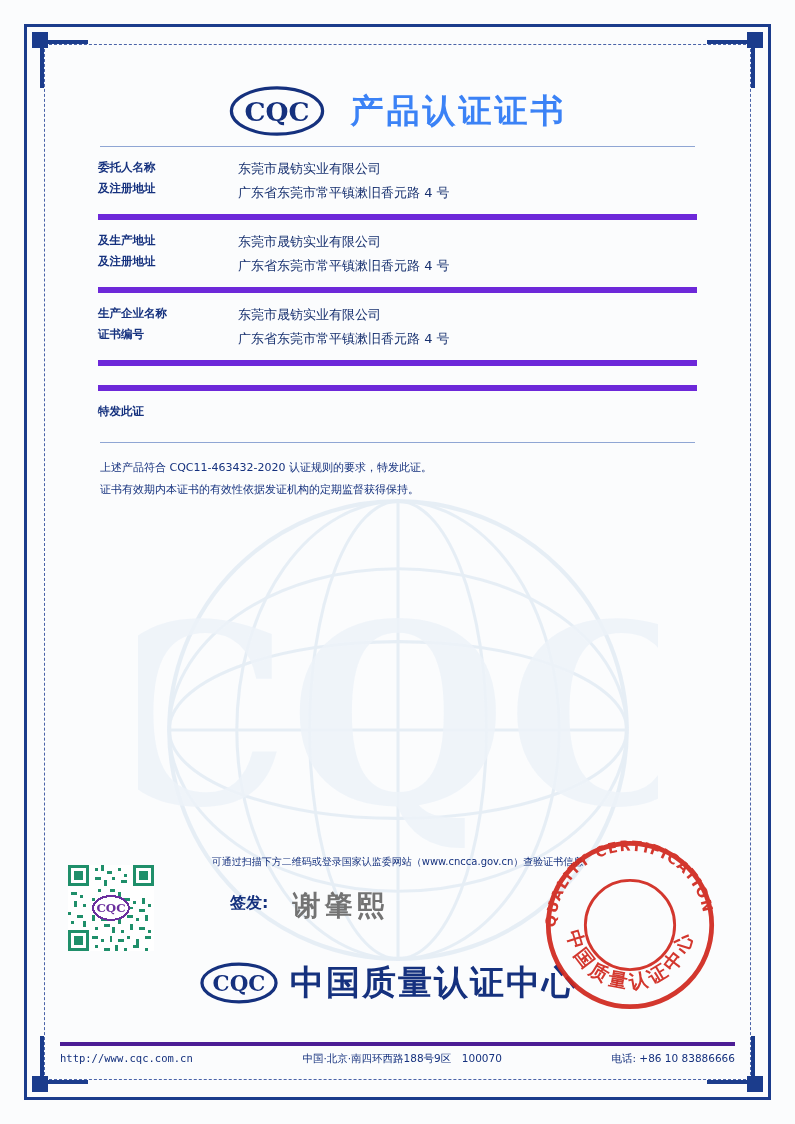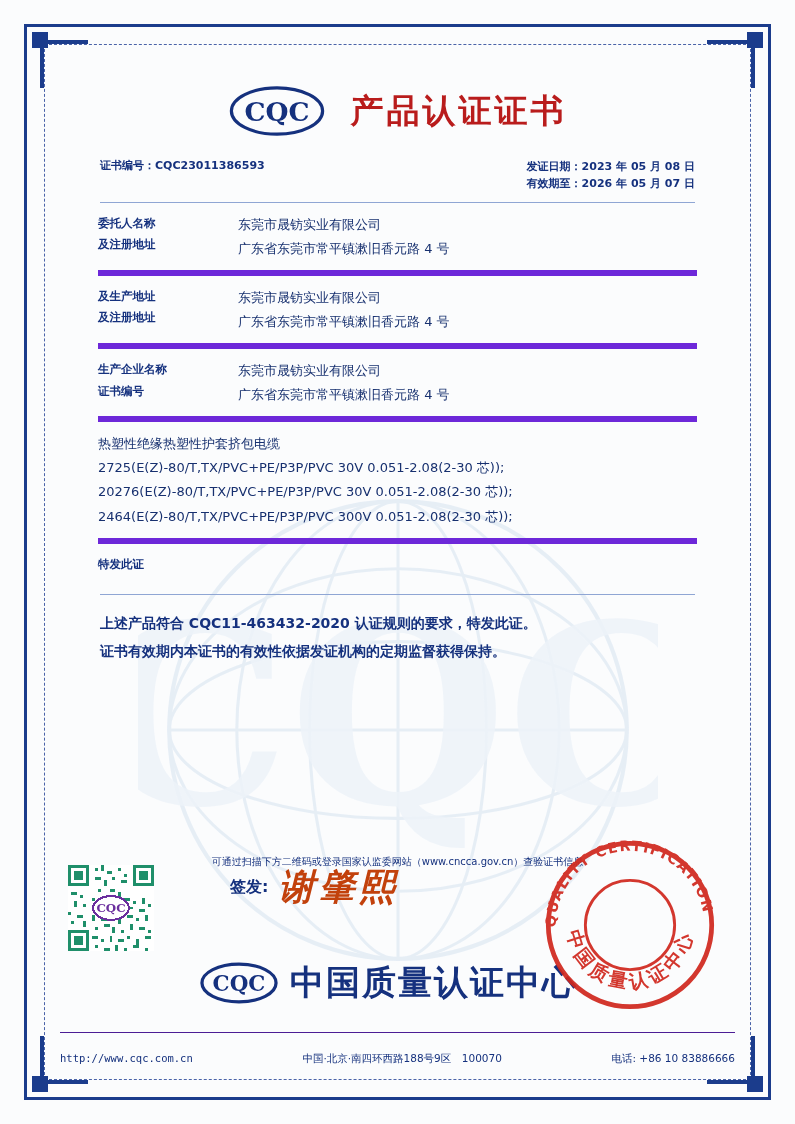--- a/index.html
+++ b/index.html
@@ -73,21 +73,21 @@
     gap: 26px;
     margin-top: 26px;
   }
   .cqc-logo-big {
     width: 96px; height: 50px;
   }
   .doc-title {
     font-family: "DejaVu Sans", sans-serif;
     font-size: 33px;
     font-weight: bold;
-    color: #b91c1c;
+    color: #3b82f6;
     letter-spacing: 3px;
   }
   .meta-row {
     display: flex;
     justify-content: space-between;
     margin-top: 22px;
     font-size: 11px;
     color: #15317e;
     font-family: "DejaVu Sans", sans-serif;
     font-weight: bold;
@@ -123,63 +123,62 @@
   .field-value {
     flex: 1;
     font-size: 13px;
     color: #17306f;
     font-family: "DejaVu Sans", sans-serif;
     line-height: 1.85;
   }
   .field-value .ln { display: block; white-space: nowrap; }
   .statement {
     margin: 14px 40px 16px 40px;
-    font-size: 14px;
+    font-size: 11px;
     color: #15317e;
     font-family: "DejaVu Sans", sans-serif;
     line-height: 2.0;
-    font-weight: bold;
+    font-weight: normal;
   }
   
   .verify-note {
     position: absolute;
     left: 0; right: 0;
     top: 795px;
     text-align: center;
     font-size: 10px;
     color: #15317e;
     font-family: "DejaVu Sans", sans-serif;
   }
   .qr {
     position: absolute;
     left: 8px;
     top: 805px;
     width: 86px; height: 86px;
   }
   .sign-area {
     position: absolute;
     left: 170px;
-    top: 808px;
+    top: 832px;
     display: flex;
     align-items: flex-end;
-    gap: 10px;
+    gap: 24px;
   }
   .sign-label {
     font-size: 16px;
     color: #15317e;
     font-family: "DejaVu Sans", sans-serif;
     font-weight: bold;
     padding-bottom: 6px;
   }
   .signature {
     font-family: "DejaVu Serif", serif;
-    font-size: 36px;
-    font-style: italic;
-    font-weight: bold;
-    color: #c2410c;
+    font-size: 28px;
+    font-weight: bold;
+    color: #737373;
     letter-spacing: 4px;
     line-height: 1;
   }
   .org-line {
     position: absolute;
     left: 140px;
     top: 900px;
     display: flex;
     align-items: center;
     gap: 12px;
@@ -197,22 +196,22 @@
     right: 10px;
     top: 770px;
     width: 190px; height: 190px;
     opacity: 0.92;
   }
   
   .footer {
     position: absolute;
     left: 60px; right: 60px;
     bottom: 58px;
-    border-top: 1px solid #4c1d95;
-    padding-top: 19px;
+    border-top: 4px solid #4c1d95;
+    padding-top: 6px;
     display: flex;
     justify-content: space-between;
     font-size: 10.5px;
     color: #15317e;
     font-family: "DejaVu Sans Mono", monospace;
   }
   .footer .mid { font-family: "DejaVu Sans", sans-serif; margin-left: 28px; }
 </style>
 </head>
 <body>
@@ -244,33 +243,20 @@
   <div class="content">
 
     <div class="header">
       <svg class="cqc-logo-big" viewBox="0 0 120 62">
         <ellipse cx="60" cy="31" rx="57" ry="29" fill="none" stroke="#15317e" stroke-width="4"></ellipse>
         <text x="60" y="44" text-anchor="middle" font-family="DejaVu Serif, serif" font-size="33" font-weight="bold" fill="#15317e">CQC</text>
       </svg>
       <div class="doc-title">产品认证证书</div>
     </div>
 
-    <div class="meta-row">
-      <div class="meta-left">
-        <span>证书编号：</span><span>CQC23011386593</span>
-      </div>
-      <div class="meta-right">
-        <div>
-          <span>发证日期：</span><span>2023 年 05 月 08 日</span>
-        </div>
-        <div>
-          <span>有效期至：</span><span>2026 年 05 月 07 日</span>
-        </div>
-      </div>
-    </div>
 
     <hr class="hr-blue">
 
     <div class="fields">
 
       <div class="field">
         <div class="field-label">
           <div>委托人名称</div>
           <div>及注册地址</div>
         </div>
@@ -296,26 +282,20 @@
           <div>生产企业名称</div>
           <div>证书编号</div>
         </div>
         <div class="field-value">
           <span class="ln">东莞市晟钫实业有限公司</span>
           <span class="ln">广东省东莞市常平镇漱旧香元路 4 号</span>
         </div>
       </div>
 
       <div class="field">
-        <div class="field-value">
-          <span class="ln">热塑性绝缘热塑性护套挤包电缆</span>
-          <span class="ln">2725(E(Z)-80/T,TX/PVC+PE/P3P/PVC 30V 0.051-2.08(2-30 芯));</span>
-          <span class="ln">20276(E(Z)-80/T,TX/PVC+PE/P3P/PVC 30V 0.051-2.08(2-30 芯));</span>
-          <span class="ln">2464(E(Z)-80/T,TX/PVC+PE/P3P/PVC 300V 0.051-2.08(2-30 芯));</span>
-        </div>
       </div>
 
 
       <div class="field">
         <div class="field-label">
           <div>特发此证</div>
         </div>
       </div>
     </div>
 

